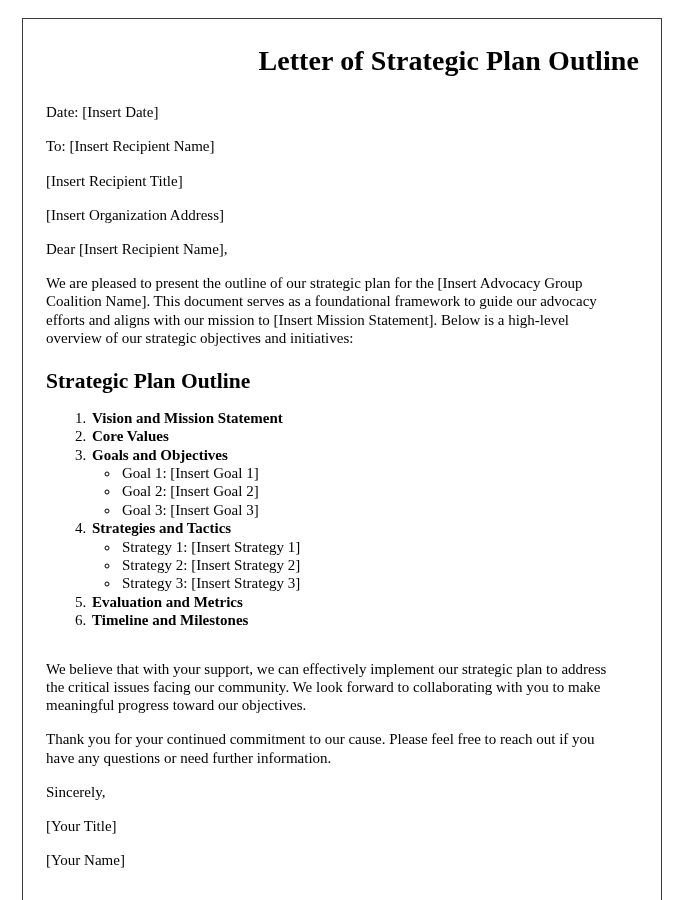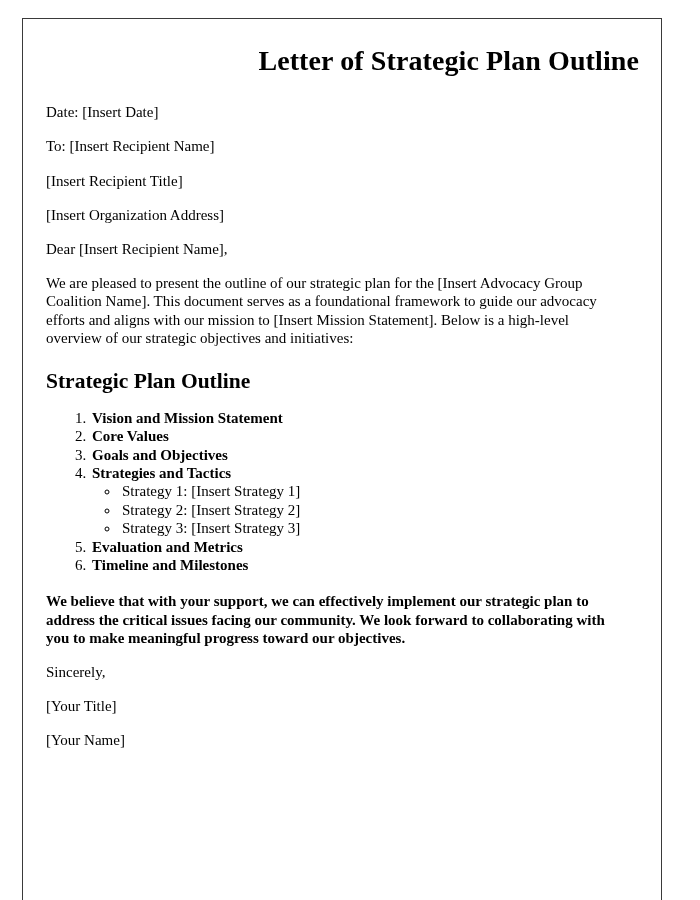--- a/index.html
+++ b/index.html
@@ -83,21 +83,21 @@
     margin: 0;
     padding-left: 28px;
     list-style-type: circle;
     font-weight: normal;
   }
   ul.subitems > li {
     font-weight: normal;
     padding-left: 2px;
   }
 
-  .closing-block { margin-top: 18px; font-weight: bold; }
+  .closing-block { margin-top: 30px; }
   .sig-line {
     font-size: 15px;
     line-height: 18.2px;
     margin: 0 0 16px 0;
   }
 </style>
 </head>
 <body>
 
 <div class="page-sheet">
@@ -114,32 +114,37 @@
 
     <p class="para">Dear [Insert Recipient Name],</p>
 
     <p class="para block">We are pleased to present the outline of our strategic plan for the [Insert Advocacy Group Coalition Name]. This document serves as a foundational framework to guide our advocacy efforts and aligns with our mission to [Insert Mission Statement]. Below is a high-level overview of our strategic objectives and initiatives:</p>
 
     <h2 class="section-title">Strategic Plan Outline</h2>
 
     <ol class="outline">
         <li><span>Vision and Mission Statement</span></li>
         <li><span>Core Values</span></li>
-        <li><span>Goals and Objectives</span></li>
+        <li><span>Goals and Objectives</span><ul class="subitems">
+            <li>Goal 1: [Insert Goal 1]</li>
+            <li>Goal 2: [Insert Goal 2]</li>
+            <li>Goal 3: [Insert Goal 3]</li>
+          </ul></li>
         <li><span>Strategies and Tactics</span><ul class="subitems">
             <li>Strategy 1: [Insert Strategy 1]</li>
             <li>Strategy 2: [Insert Strategy 2]</li>
             <li>Strategy 3: [Insert Strategy 3]</li>
           </ul></li>
         <li><span>Evaluation and Metrics</span></li>
         <li><span>Timeline and Milestones</span></li>
       </ol>
 
     <div class="closing-block">
       <p class="para block">We believe that with your support, we can effectively implement our strategic plan to address the critical issues facing our community. We look forward to collaborating with you to make meaningful progress toward our objectives.</p>
+      <p class="para block">Thank you for your continued commitment to our cause. Please feel free to reach out if you have any questions or need further information.</p>
     </div>
 
     <p class="sig-line">Sincerely,</p>
     <p class="sig-line">[Your Title]</p>
     <p class="sig-line">[Your Name]</p>
 
   </div>
 </div>
 
 </body></html>

